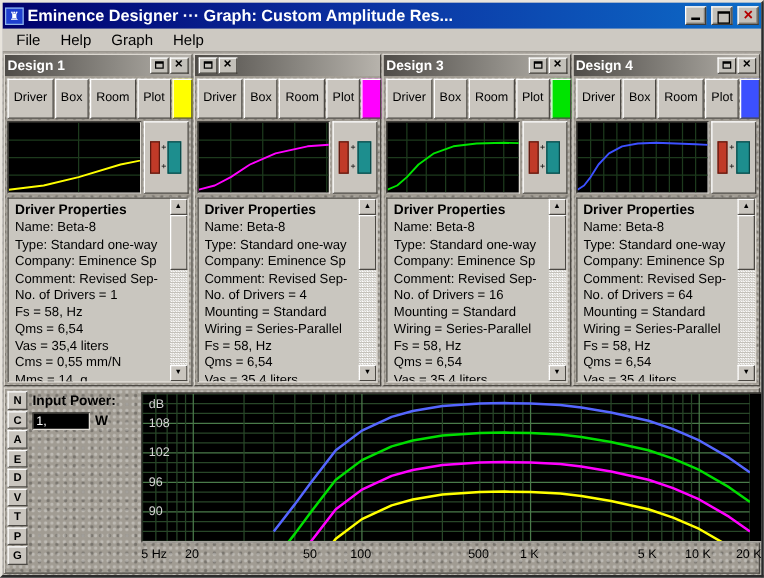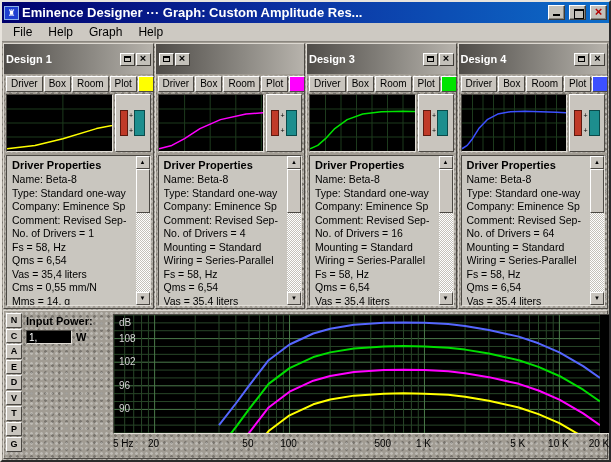--- a/index.html
+++ b/index.html
@@ -37,30 +37,30 @@
     color:#b40000;font-weight:bold;font-size:13px;}
   
   .menubar{position:absolute;left:0;top:21px;right:0;height:19px;background:#cdc9c2;
     display:flex;align-items:center;padding-left:3px;border-bottom:1px solid #8a867f;}
   .menu-item{font-size:12px;color:#000;padding:16px 8px;}
   
   .mdi{position:absolute;left:0;top:40px;right:0;bottom:0;}
   .designs-row{position:absolute;left:1px;top:1px;right:1px;height:266px;display:flex;gap:1px;}
   .design{flex:1;min-width:0;display:flex;flex-direction:column;
     border:1px solid;border-color:#dcd8d1 #4b4843 #4b4843 #dcd8d1;background:#b3afa7;}
-  .d-title{height:30px;flex:0 0 auto;display:flex;align-items:center;padding:0 2px;
+  .d-title{height:17px;flex:0 0 auto;display:flex;align-items:center;padding:0 2px;
     background:linear-gradient(90deg,#4f4c48 0%,#8d8a84 60%,#b7b3ac 100%);}
   .d-title-text{color:#fff;font-weight:bold;font-size:11px;flex:1;white-space:nowrap;overflow:hidden;}
   .db{width:15px;height:13px;padding:0;margin-left:1px;background:#c3c0b9;
     border:1px solid;border-color:#fff #3f3c37 #3f3c37 #fff;position:relative;}
   .db .g-max2{position:absolute;left:3px;top:2px;width:7px;height:6px;border:1px solid #000;border-top:2px solid #000;}
   .db.g-x2::before{content:"×";position:absolute;left:0;right:0;top:-2px;text-align:center;
     color:#000;font-weight:bold;font-size:11px;}
   .d-body{flex:1;min-height:0;padding:2px;display:flex;flex-direction:column;}
-  .tabs{display:flex;gap:1px;height:16px;flex:0 0 auto;margin-bottom:2px;}
+  .tabs{display:flex;gap:1px;height:32px;flex:0 0 auto;margin-bottom:2px;}
   .tab{font-size:10px;font-family:"Liberation Sans",sans-serif;padding:0 4px;background:#c9c5be;
     border:1px solid;border-color:#fff #4b4843 #4b4843 #fff;line-height:12px;white-space:nowrap;}
   .swatch{width:16px;flex:0 0 auto;border:1px solid;border-color:#fff #4b4843 #4b4843 #fff;padding:0;}
   .preview{display:flex;gap:2px;height:58px;flex:0 0 auto;margin-bottom:3px;}
   .minichart{flex:1;min-width:0;background:#000;position:relative;overflow:hidden;
     border:1px solid;border-color:#4b4843 #e2ded7 #e2ded7 #4b4843;}
   .sidebox{width:36px;flex:0 0 auto;background:#c9c5be;display:flex;align-items:center;
     justify-content:center;gap:1px;border:1px solid;border-color:#fff #4b4843 #4b4843 #fff;}
   .magnet{width:8px;height:26px;background:#c03a28;border:1px solid #5d1a10;}
   .pm{font-size:7px;line-height:7px;color:#000;display:flex;flex-direction:column;gap:8px;}

